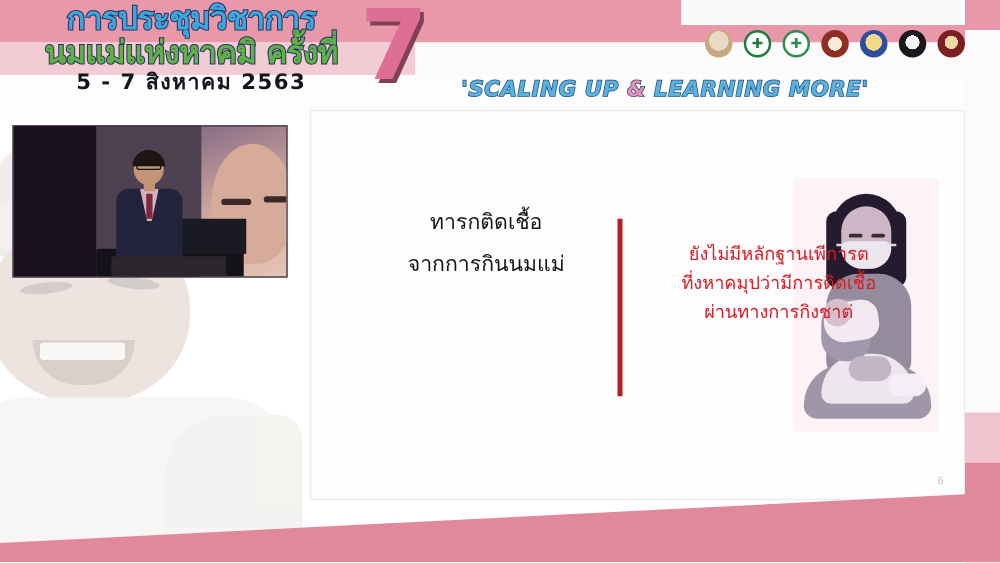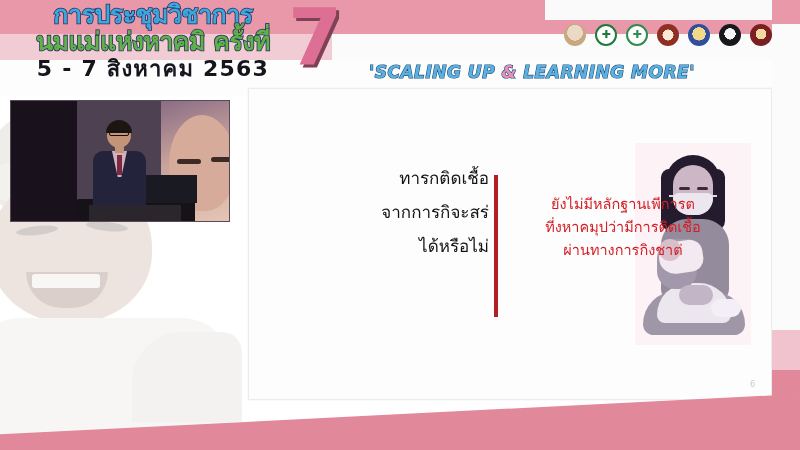--- a/index.html
+++ b/index.html
@@ -62,21 +62,21 @@
     color:#5fb14a;
     -webkit-text-stroke:1.6px #2b2f5e;
     paint-order:stroke fill;
     display:block;
     white-space:nowrap;
     margin-top:2px;
   }
   .thai-date {
     display:block;
     font-family:"DejaVu Sans", sans-serif;
-    font-size:22px; font-weight:bold; color:#15151d;
+    font-size:17px; font-weight:bold; color:#15151d;
     letter-spacing:1.2px;
     margin-top:4px;
     white-space:nowrap;
   }
 
   
   .numeral-7 {
     position:absolute; left:288px; top:-2px;
     font-family:"DejaVu Sans", sans-serif;
     font-size:78px; font-weight:bold;
@@ -213,21 +213,21 @@
   
   .slide {
     position:absolute; left:248px; top:88px; width:524px; height:312px;
     background:#fdfdfd;
     border:1px solid #ececec;
     box-shadow:0 0 0 1px rgba(0,0,0,0.02);
   }
 
   .q-block {
     position:absolute; left:40px; top:72px; width:200px;
-    text-align:right;
+    text-align:center;
     color:#141414;
     font-family:"DejaVu Sans", sans-serif;
     font-size:17px;
     line-height:34px;
   }
   .q-block .qline { display:block; white-space:nowrap; }
   .q-block .qcovid { font-weight:bold; letter-spacing:0.3px; }
 
   .divider {
     position:absolute; left:245px; top:86px;
@@ -439,22 +439,21 @@
     <div class="vt-neck"></div>
     <div class="vt-head"></div>
     <div class="vt-hair"></div>
     <div class="vt-glass"></div>
   </div>
 
   <div class="slide">
 
     <div class="q-block">
       <span class="qline">ทารกติดเชื้อ</span>
-      <span class="qline">จากการกิจะสร่</span>
-      <span class="qline">ได้หรือไม่</span>
+      <span class="qline">จากการกินนมแม่</span>
     </div>
 
     <div class="divider"></div>
 
     <div class="illus">
       <div class="il-hair-back"></div>
       <div class="il-hair-l"></div>
       <div class="il-hair-r"></div>
       <div class="il-face"></div>
       <div class="il-eye-l"></div>

